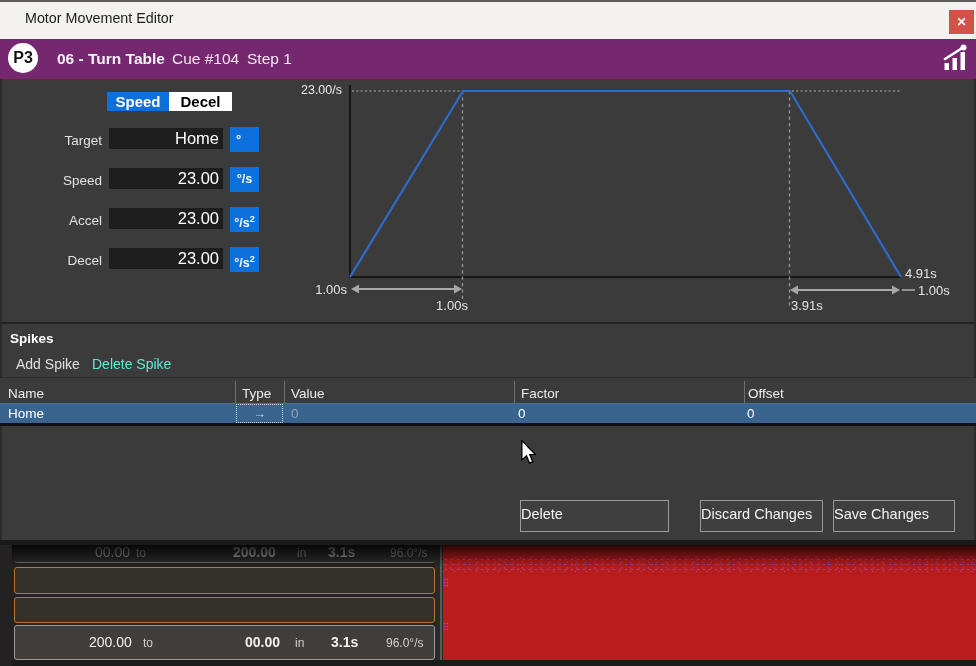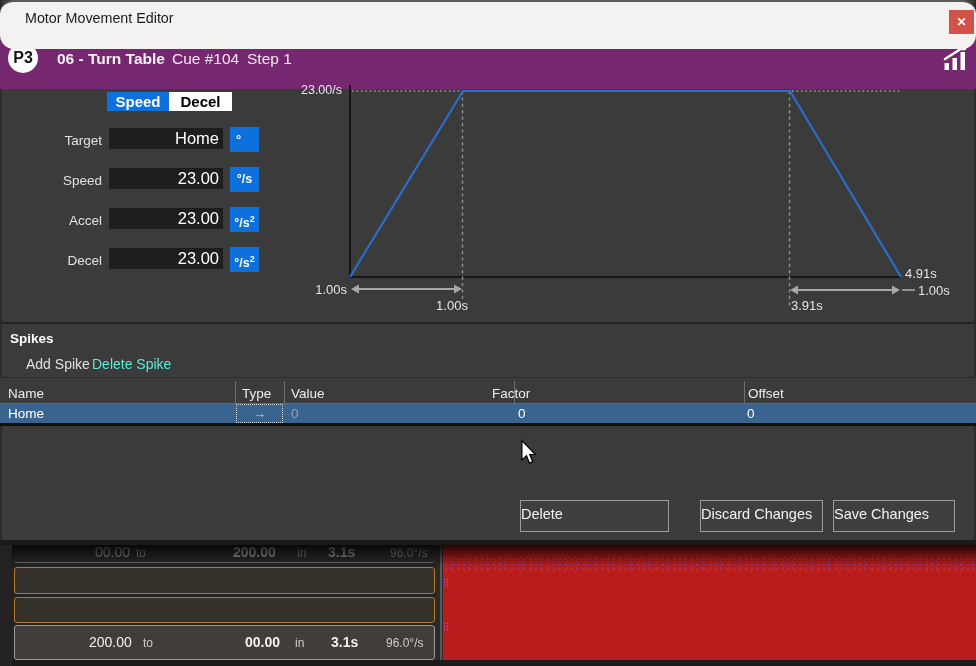--- a/index.html
+++ b/index.html
@@ -2,45 +2,45 @@
 <html><head>
 <meta charset="utf-8">
 <style>
   * { margin:0; padding:0; box-sizing:border-box; }
   html,body { width:976px; height:666px; overflow:hidden; background:#232122;
     font-family:"Liberation Sans", sans-serif; }
   .abs { position:absolute; }
   
   #win { position:absolute; left:0; top:0; width:976px; height:542px; background:#3b3b3b;
     border-left:2px solid #2e2b2a; border-right:2px solid #2e2b2a; }
-  #titlebar { position:absolute; left:-2px; top:0; width:976px; height:49px; background:#f3f2f1;
-    border-top:2px solid #5c5c5c;border-radius:14px; }
+  #titlebar { position:absolute; left:-2px; top:0; width:976px; height:39px; background:#f3f2f1;
+    border-top:2px solid #5c5c5c; }
   #titlebar .t { position:absolute; left:25px; top:8px; font-size:14.3px; color:#1b1b1b; }
   #closebtn { position:absolute; left:949px; top:8px; width:25px; height:24px; background:#d25149;
     color:#fff; font-size:12px; font-weight:bold; text-align:center; line-height:24px; }
-  #purple { position:absolute; left:-2px; top:39px; width:976px; height:50px; background:#75276f; }
+  #purple { position:absolute; left:-2px; top:39px; width:976px; height:40px; background:#75276f; }
   #p3 { position:absolute; left:8px; top:4px; width:30px; height:30px; border-radius:50%;
     background:#fff; color:#111; font-weight:bold; font-size:16px; text-align:center; line-height:30px; }
   #purple .bold { position:absolute; left:57px; top:11px; font-size:15.5px; font-weight:bold; color:#f6f2f6; }
   #purple .cue  { position:absolute; left:172px; top:11px; font-size:15.5px; color:#f0eaf0; }
   #purple .step { position:absolute; left:247px; top:11px; font-size:15.5px; color:#f0eaf0; }
   
   .toggle { position:absolute; top:92px; height:19px; font-weight:bold; font-size:15px; text-align:center; line-height:19px; }
   #tgSpeed { left:105px; width:62px; background:#0e70dd; color:#fff; }
   #tgTime  { left:167px; width:63px; background:#fff; color:#000; }
   .flabel { position:absolute; left:0; width:100px; text-align:right; font-size:13.5px; color:#e2e2e2; }
   .field  { position:absolute; left:107px; width:114px; height:21px; background:#1e1e1e;
     color:#fff; font-size:16.5px; text-align:right; padding-right:4px; line-height:21px; }
   .unit   { position:absolute; left:228px; width:29px; height:25px; background:#0e70dd;
     color:#fff; font-size:12.5px; font-weight:bold; text-align:center; line-height:25px; }
   .unit sup { font-size:9px; }
   
   #spikesep { position:absolute; left:-2px; top:322px; width:976px; height:2px; background:#232323; }
   #spikehead { position:absolute; left:8px; top:331px; font-size:13.5px; font-weight:bold; color:#fff; }
-  #addspike { position:absolute; left:24px; top:356px; font-size:14px; color:#e0e0e0; }
+  #addspike { position:absolute; left:14px; top:356px; font-size:14px; color:#e0e0e0; }
   #delspike { position:absolute; left:90px; top:356px; font-size:14px; color:#5eead4; }
   #thead { position:absolute; left:-2px; top:377px; width:976px; height:26px; background:#3b3b3b;
     border-top:1px solid #2c2c2c; }
   #thead .h { position:absolute; top:8px; font-size:13.5px; color:#ececec; }
   .vsep { position:absolute; top:3px; width:1px; height:23px; background:#6f6f6f; }
   #trow { position:absolute; left:-2px; top:403px; width:976px; height:20px; background:#39648f;
     border-top:1px solid #4a7099; }
   #trow .c { position:absolute; top:2px; font-size:13.5px; color:#fff; }
   #trowbot { position:absolute; left:-2px; top:423px; width:976px; height:3px; background:#111; }
   #typefocus { position:absolute; left:236px; top:0px; width:47px; height:19px;
@@ -135,21 +135,21 @@
 
   <div id="spikesep"></div>
   <div id="spikehead">Spikes</div>
   <div id="addspike">Add Spike</div>
   <div id="delspike">Delete Spike</div>
 
   <div id="thead">
     <div class="h" style="left:8px;">Name</div>
     <div class="h" style="left:242px;">Type</div>
     <div class="h" style="left:291px;">Value</div>
-    <div class="h" style="left:492px;">Factor</div>
+    <div class="h" style="left:521px;">Factor</div>
     <div class="h" style="left:748px;">Offset</div>
     <div class="vsep" style="left:235px;"></div>
     <div class="vsep" style="left:284px;"></div>
     <div class="vsep" style="left:514px;"></div>
     <div class="vsep" style="left:744px;"></div>
   </div>
   <div id="trow">
     <div class="c" style="left:8px;">Home</div>
     <div id="typefocus">→</div>
     <div class="c" style="left:291px; color:#8fa5b5;">0</div>

